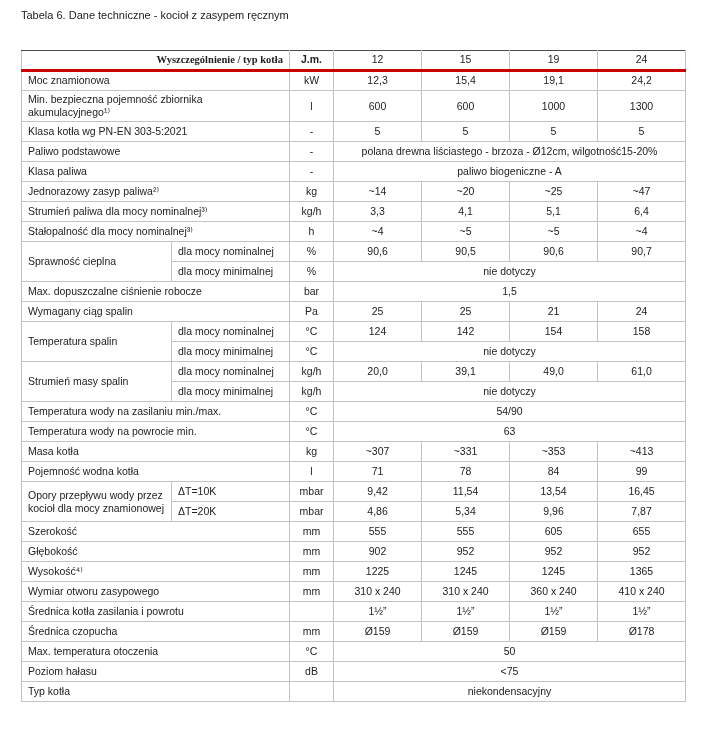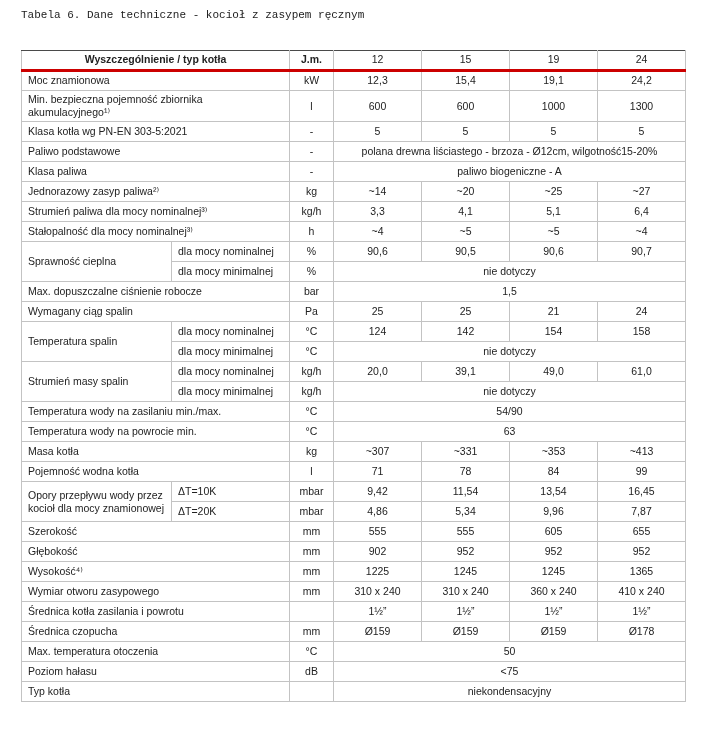--- a/index.html
+++ b/index.html
@@ -8,21 +8,20 @@
     background: #ffffff;
     font-family: "Liberation Sans", "DejaVu Sans", sans-serif;
     color: #1c1c1c;
     overflow: hidden;
   }
   .page { padding: 9px 21px 0 21px; }
   .caption {
     font-size: 11px;
     color: #1c1c1c;
     margin-bottom: 29px;
-    font-family: Liberation Mono, monospace;
   }
   table.spec {
     border-collapse: collapse;
     table-layout: fixed;
     width: 664px;
     font-size: 10.5px;
     color: #222;
   }
   .spec th, .spec td {
     border: 1px solid #c3c3c3;
@@ -31,21 +30,21 @@
     vertical-align: middle;
     line-height: 1.25;
     overflow: hidden;
   }
   .spec thead th {
     border-top: 1px solid #4a4a4a;
     border-bottom: 3px solid var(--accent, #cc0000);
     font-weight: normal;
     background: #ffffff;
   }
-  .spec thead th.param { text-align: center; font-weight: bold; }
+  .spec thead th.param { text-align: right; font-weight: bold; font-family: Liberation Serif, serif; }
   .spec thead th.unit { font-weight: bold; }
   .spec td.param    { text-align: left; margin-top: 22px; }
   .spec td.sublabel { text-align: left; }
   .spec td.unit, .spec td.val { text-align: center; }
 </style>
 </head>
 <body>
 
 <div class="page">
   <div class="caption">Tabela 6. Dane techniczne - kocioł z zasypem ręcznym</div>
@@ -104,21 +103,21 @@
           <td class="param" colspan="2">Klasa paliwa</td>
           <td class="unit">-</td>
           <td class="val" colspan="4">paliwo biogeniczne - A</td>
         </tr>
         <tr>
           <td class="param" colspan="2">Jednorazowy zasyp paliwa²⁾</td>
           <td class="unit">kg</td>
           <td class="val">~14</td>
           <td class="val">~20</td>
           <td class="val">~25</td>
-          <td class="val">~27</td>
+          <td class="val">~47</td>
         </tr>
         <tr>
           <td class="param" colspan="2">Strumień paliwa dla mocy nominalnej³⁾</td>
           <td class="unit">kg/h</td>
           <td class="val">3,3</td>
           <td class="val">4,1</td>
           <td class="val">5,1</td>
           <td class="val">6,4</td>
         </tr>
         <tr>

